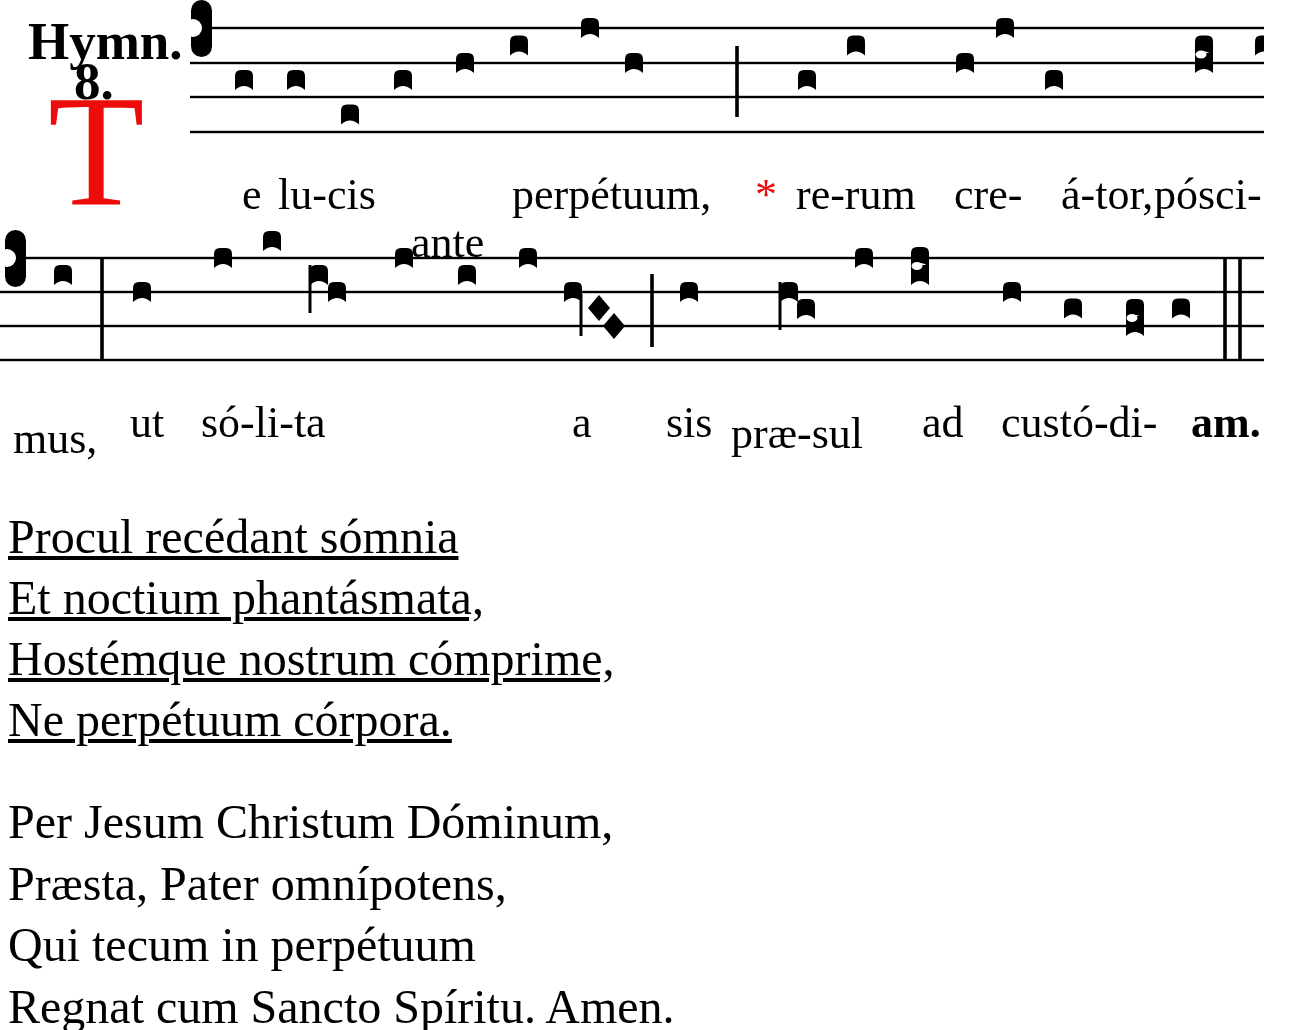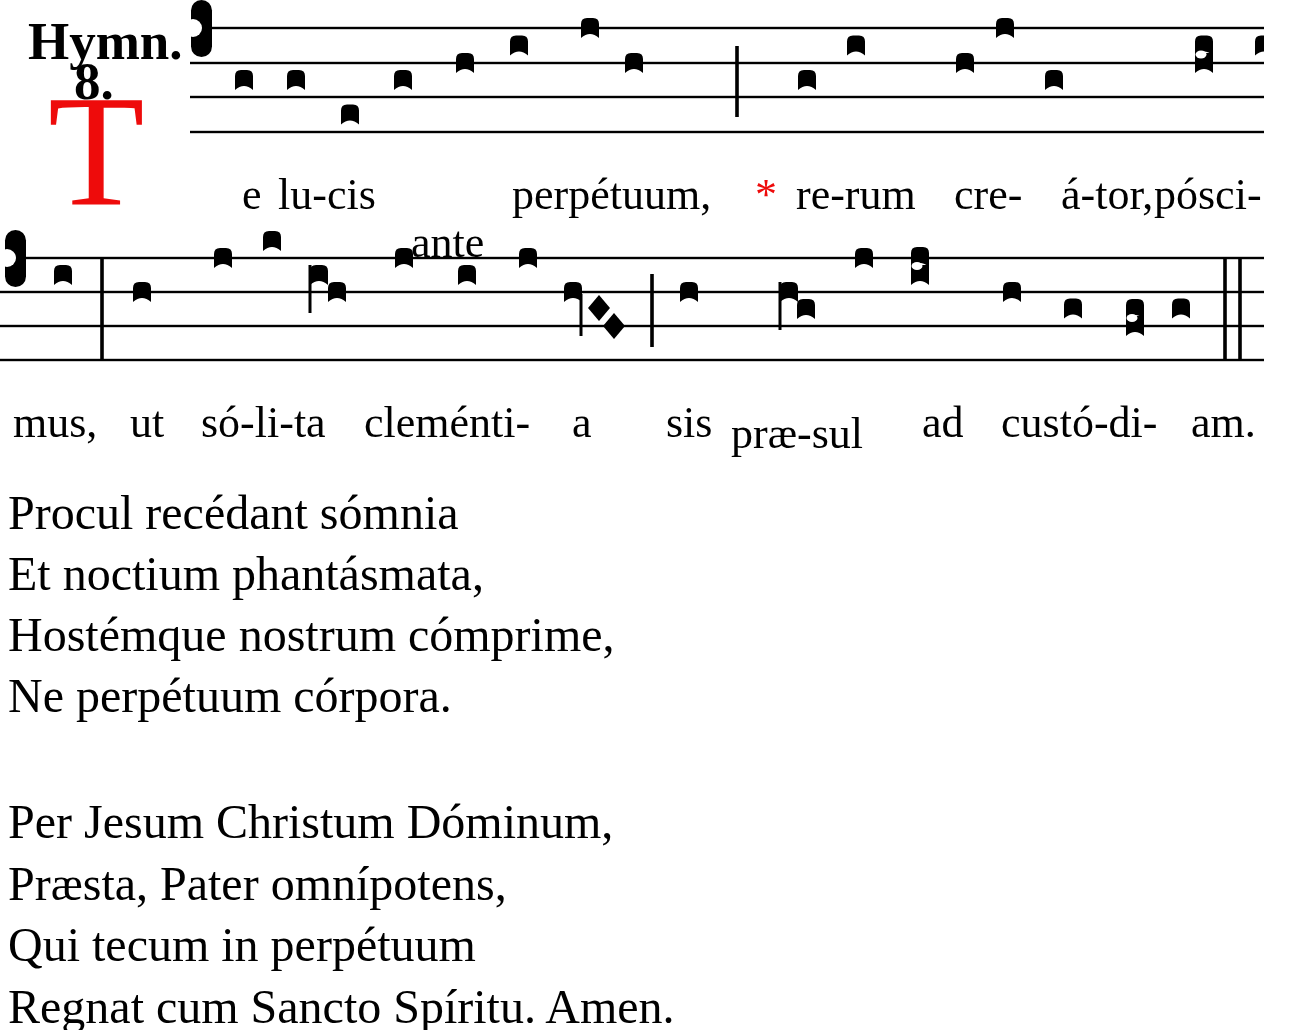--- a/index.html
+++ b/index.html
@@ -9,21 +9,21 @@
   #hymn-number{position:absolute;left:74px;top:55px;font-size:53px;font-weight:bold;line-height:1;}
   #initial{position:absolute;left:48px;top:73px;font-size:158px;line-height:1;}
   svg.staff{position:absolute;left:0;display:block;}
   #staff1{top:0;width:1296px;height:150px;}
   #staff2{top:215px;width:1296px;height:160px;}
   .lyrics{position:absolute;left:0;width:1296px;height:64px;font-size:44px;line-height:1;}
   #lyrics1{top:173px;}
   #lyrics2{top:401px;}
   .syll{position:absolute;top:0;white-space:pre;}
   .verse{position:absolute;left:8px;font-size:48px;}
-  #verse1{top:482px;line-height:61px;}
+  #verse1{top:506px;line-height:61px;text-decoration:underline;}
   #verse2{top:791px;line-height:61.5px;}
 </style>
 </head>
 <body>
 
 <div class="page">
 
   <span id="hymn-label">Hymn.</span>
   <span id="hymn-number">8.</span>
   <span id="initial" style="color: rgb(238, 11, 11);">T</span>
@@ -184,30 +184,29 @@
       </g>
       <g fill="#000000">
         <path d="M 1172 318.5 L 1172 304.5 Q 1172 298.5 1178 298.5 L 1184 298.5 Q 1190 298.5 1190 304.5 L 1190 318.5 Q 1181 310.5 1172 318.5 Z"></path>
       </g>
       <g fill="#000000">
         <rect x="1223.2" y="257" width="3.6" height="104"></rect>
         <rect x="1238.2" y="257" width="3.6" height="104"></rect>
       </g>
     </svg>
   <div id="lyrics2" class="lyrics">
-      <span class="syll" style="left: 13px;">mus,</span>
+      <span class="syll" style="left: 13px; margin-top: 16px;">mus,</span>
       <span class="syll" style="left: 130px;">ut</span>
       <span class="syll" style="left: 201px;">só-li-ta</span>
-      <span class="syll" style="left: 364px;">cleménti-</span>
       <span class="syll" style="left: 572px;">a</span>
       <span class="syll" style="left: 666px;">sis</span>
       <span class="syll" style="left: 731px; margin-top: 11px;">præ-sul</span>
       <span class="syll" style="left: 922px; text-align: right;">ad</span>
       <span class="syll" style="left: 1001px;">custó-di-</span>
-      <span class="syll" style="left: 1191px;">am.</span>
+      <span class="syll" style="left: 1191px; font-weight: bold;">am.</span>
     </div>
 
   <div id="verse1" class="verse">
     <div>Procul recédant sómnia</div>
     <div>Et noctium phantásmata,</div>
     <div>Hostémque nostrum cómprime,</div>
     <div>Ne perpétuum córpora.</div>
   </div>
 
   <div id="verse2" class="verse">

